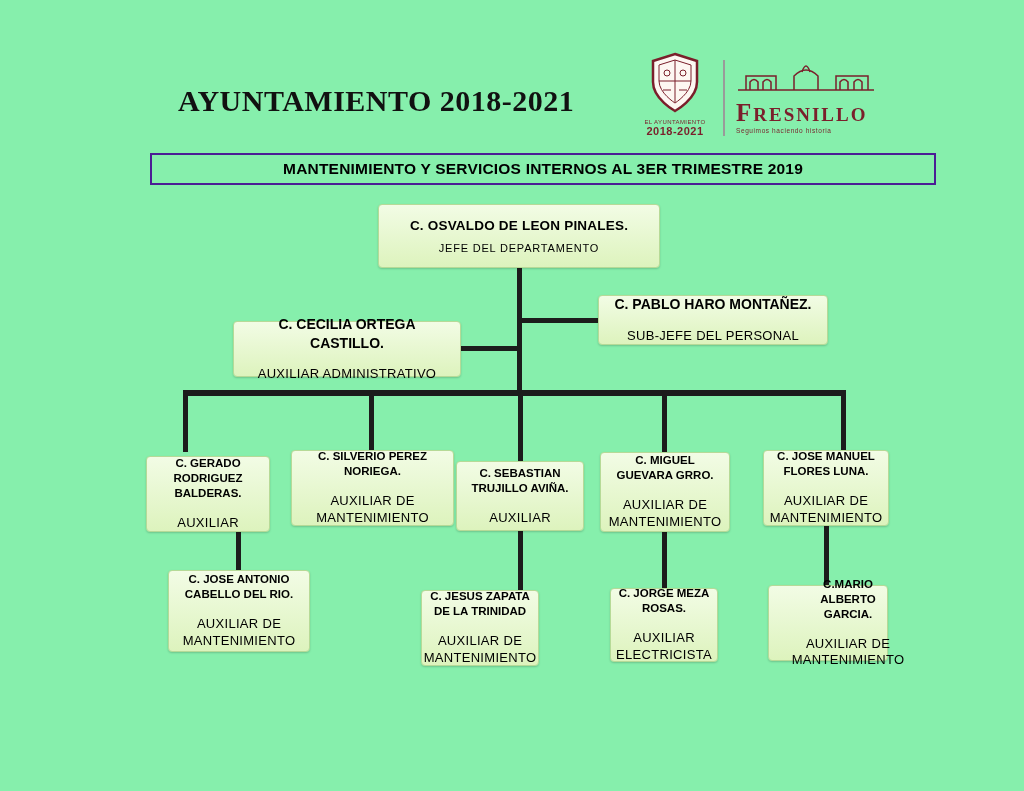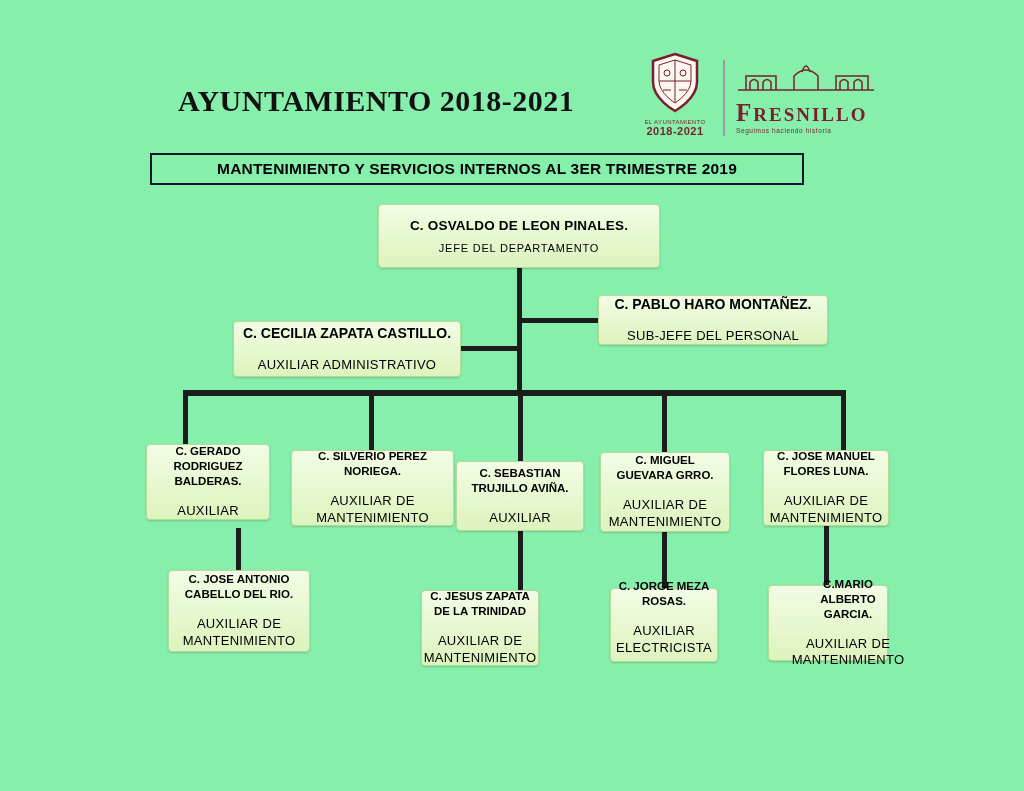--- a/index.html
+++ b/index.html
@@ -13,21 +13,21 @@
   .crest .cap1{font-size:6px;letter-spacing:0.4px;margin-top:1px;}
   .crest .cap2{font-size:11px;font-weight:bold;letter-spacing:0.5px;}
   .logo-divider{position:absolute;left:723px;top:60px;width:2px;height:76px;background:#9a9a9a;}
   .fresnillo{position:absolute;left:736px;top:56px;width:150px;color:#7a1f2b;}
   .fresnillo .wordmark{font-family:"Liberation Serif","DejaVu Serif",serif;font-weight:bold;
                        font-size:19px;letter-spacing:2px;line-height:1;margin-top:2px;}
   .fresnillo .wordmark::first-letter{font-size:25px;}
   .fresnillo .tagline{font-size:6.5px;letter-spacing:0.6px;margin-top:2px;}
 
   
-  .banner{position:absolute;left:150px;top:153px;width:654px;height:32px;border:2px solid #0f172a;
+  .banner{position:absolute;left:150px;top:153px;width:786px;height:32px;border:2px solid #4c1d95;
           display:flex;align-items:center;justify-content:center;box-sizing:border-box;
           font-weight:bold;font-size:15.5px;letter-spacing:0.2px;}
 
   
   .node{position:absolute;background:linear-gradient(180deg,#f2fce5 0%,#ddf3bd 100%);
         border:1px solid #b6da97;border-radius:4px;box-shadow:0 1px 2px rgba(0,0,0,0.18);
         display:flex;flex-direction:column;align-items:center;justify-content:center;
         text-align:center;padding:4px 6px;box-sizing:border-box;}
   .node .name{font-weight:bold;font-size:11.5px;line-height:1.3;}
   .node .role{font-size:13px;line-height:1.3;margin-top:14px;letter-spacing:0.3px;}
@@ -97,25 +97,25 @@
     <div class="name">C. OSVALDO DE LEON PINALES.</div>
     <div class="role">JEFE DEL DEPARTAMENTO</div>
   </div>
 
   <div class="node md" style="left:598px;top:295px;width:230px;height:50px;">
     <div class="name">C. PABLO HARO MONTAÑEZ.</div>
     <div class="role">SUB-JEFE DEL PERSONAL</div>
   </div>
 
   <div class="node md" style="left:233px;top:321px;width:228px;height:56px;">
-    <div class="name">C. CECILIA ZAPATA CASTILLO.</div>
+    <div class="name">C. CECILIA ORTEGA CASTILLO.</div>
     <div class="role">AUXILIAR ADMINISTRATIVO</div>
   </div>
 
-  <div class="node" style="left:146px;top:444px;width:124px;height:76px;">
+  <div class="node" style="left:146px;top:456px;width:124px;height:76px;">
     <div class="name">C. GERADO RODRIGUEZ BALDERAS.</div>
     <div class="role">AUXILIAR</div>
   </div>
 
   <div class="node" style="left:291px;top:450px;width:163px;height:76px;">
     <div class="name">C. SILVERIO PEREZ NORIEGA.</div>
     <div class="role">AUXILIAR DE MANTENIMIENTO</div>
   </div>
 
   <div class="node" style="left:456px;top:461px;width:128px;height:70px;">
@@ -136,21 +136,21 @@
   <div class="node" style="left:168px;top:570px;width:142px;height:82px;">
     <div class="name">C. JOSE ANTONIO CABELLO DEL RIO.</div>
     <div class="role">AUXILIAR DE MANTENIMIENTO</div>
   </div>
 
   <div class="node" style="left:421px;top:590px;width:118px;height:76px;">
     <div class="name">C. JESUS ZAPATA DE LA TRINIDAD</div>
     <div class="role">AUXILIAR DE MANTENIMIENTO</div>
   </div>
 
-  <div class="node" style="left:610px;top:588px;width:108px;height:74px;justify-content:flex-end;">
+  <div class="node" style="left:610px;top:588px;width:108px;height:74px;">
     <div class="name">C. JORGE MEZA ROSAS.</div>
     <div class="role">AUXILIAR ELECTRICISTA</div>
   </div>
 
   <div class="node" style="left:768px;top:585px;width:120px;height:76px;padding-left:46px;">
     <div class="name">C.MARIO ALBERTO GARCIA.</div>
     <div class="role">AUXILIAR DE MANTENIMIENTO</div>
   </div>
 
 </div>

